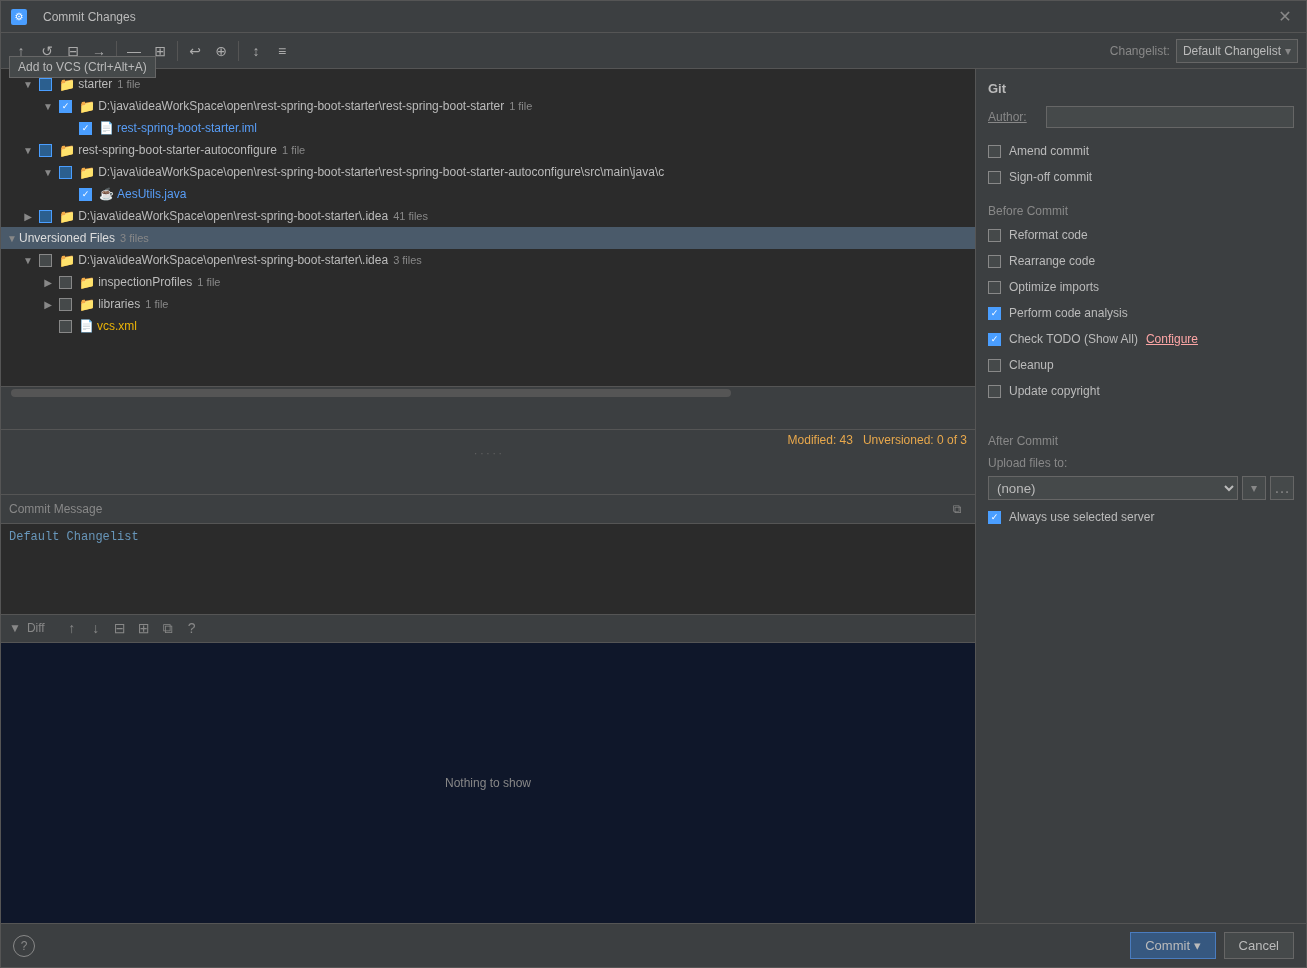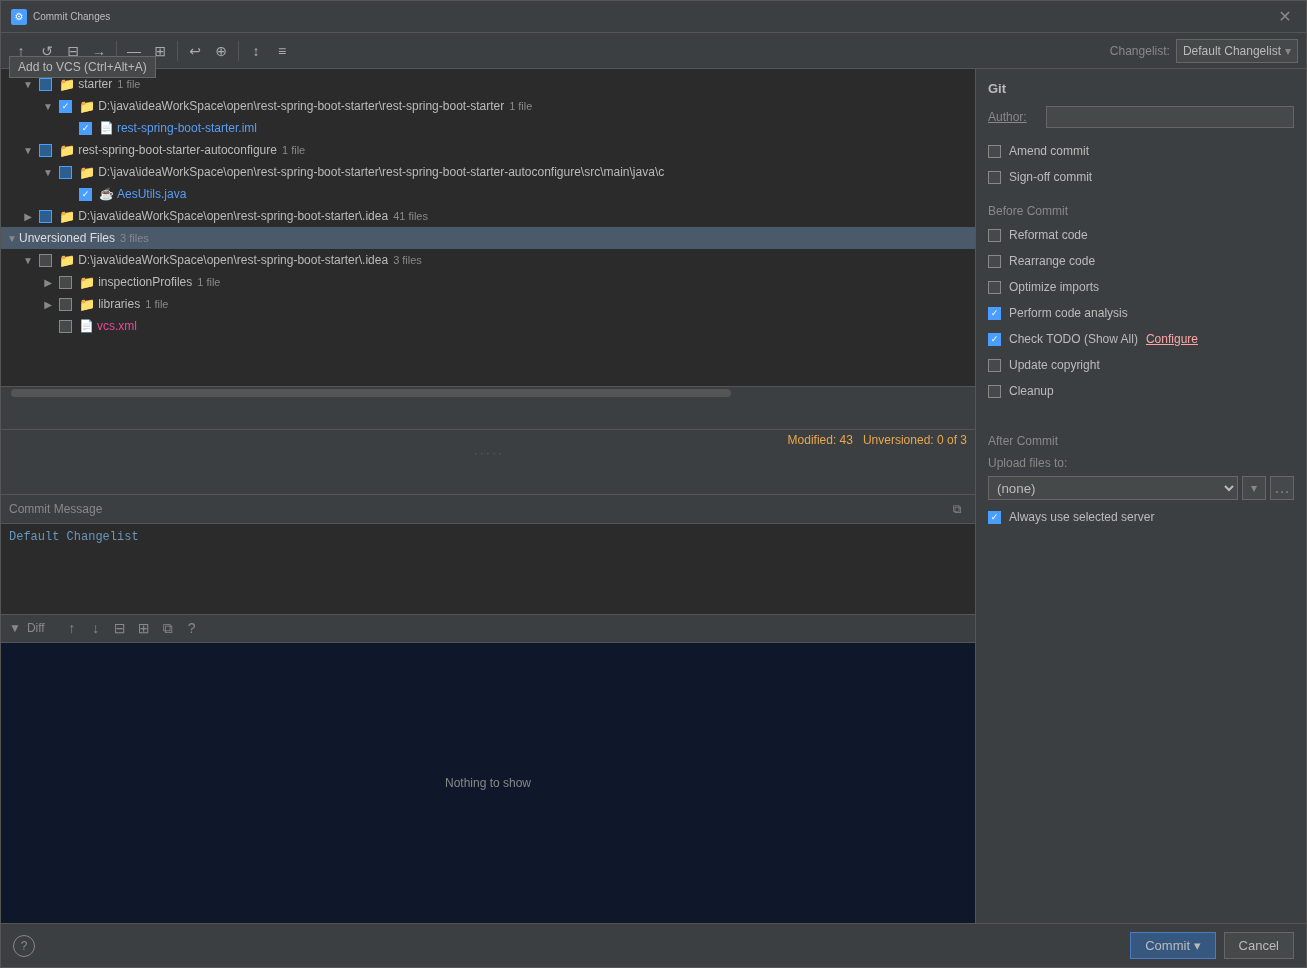--- a/index.html
+++ b/index.html
@@ -42,21 +42,22 @@
       background: #4a9eff;
       border-radius: 2px;
       display: flex;
       align-items: center;
       justify-content: center;
       font-size: 10px;
       color: white;
     }
     .title-text {
       color: #bbbbbb;
-      font-size: 10px;
+      font-size: 12px;
+      margin-left: 10px;
     }
     .close-btn {
       width: 22px;
       height: 22px;
       cursor: pointer;
       display: flex;
       align-items: center;
       justify-content: center;
       color: #888;
       font-size: 16px;
@@ -158,21 +159,21 @@
       flex-shrink: 0;
     }
     .checkbox.checked { background: #4a9eff; border-color: #4a9eff; color: white; font-size: 9px; }
     .checkbox.partial { background: #2b5f8f; border-color: #4a9eff; }
     .folder-icon { color: #c9a84c; margin: 0 3px; font-size: 13px; }
     .file-icon { margin: 0 3px; font-size: 12px; }
     .file-icon.xml { color: #e06c75; }
     .file-icon.java { color: #cc7832; }
     .item-name { color: #bbbbbb; }
     .item-name.link { color: #589df6; }
-    .item-name.unversioned { color: #ec4899; }
+    .item-name.unversioned { color: #eab308; }
     .item-count { color: #888; margin-left: 5px; font-size: 11px; }
     .scrollbar-area {
       height: 12px;
       background: #3c3f41;
       border-top: 1px solid #555;
       position: relative;
     }
     .scrollbar-thumb {
       position: absolute;
       height: 8px;
@@ -659,26 +660,26 @@
       </div>
 
       <div class="option-row">
         <div class="opt-checkbox checked">✓</div>
         <span class="opt-label">Check TODO (Show All)</span>
         <span class="opt-link">Configure</span>
       </div>
 
       <div class="option-row">
         <div class="opt-checkbox"></div>
+        <span class="opt-label">Cleanup</span>
+      </div>
+
+      <div class="option-row">
+        <div class="opt-checkbox"></div>
         <span class="opt-label">Update copyright</span>
-      </div>
-
-      <div class="option-row">
-        <div class="opt-checkbox"></div>
-        <span class="opt-label">Cleanup</span>
       </div>
 
       <div class="after-commit-section">
         <div class="section-title">After Commit</div>
         <div class="upload-label">Upload files to:</div>
         <div class="upload-row">
           <select class="upload-select">
             <option>(none)</option>
           </select>
           <div class="upload-arrow-btn">▾</div>

